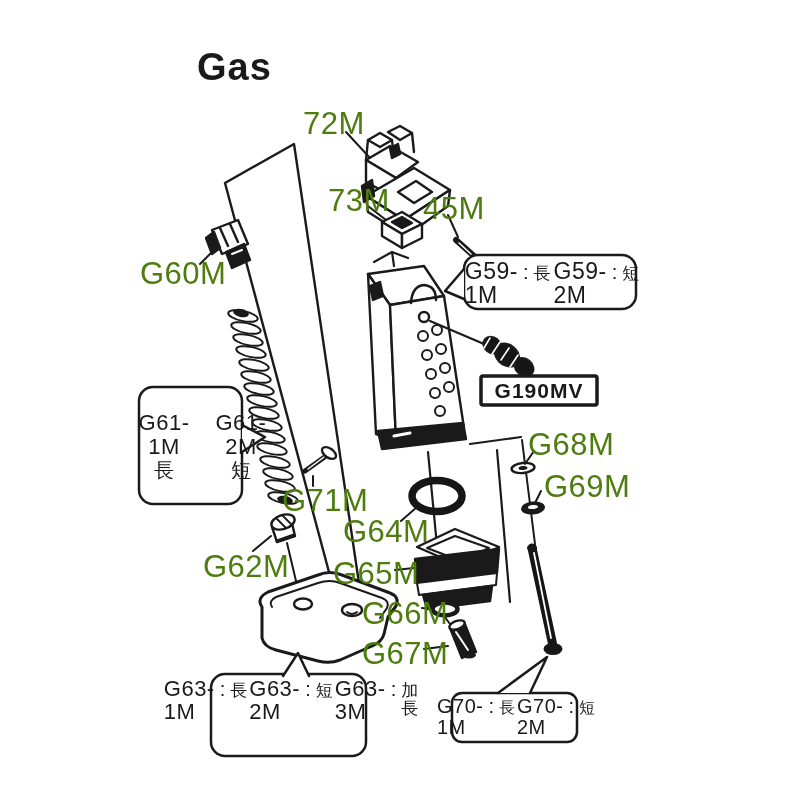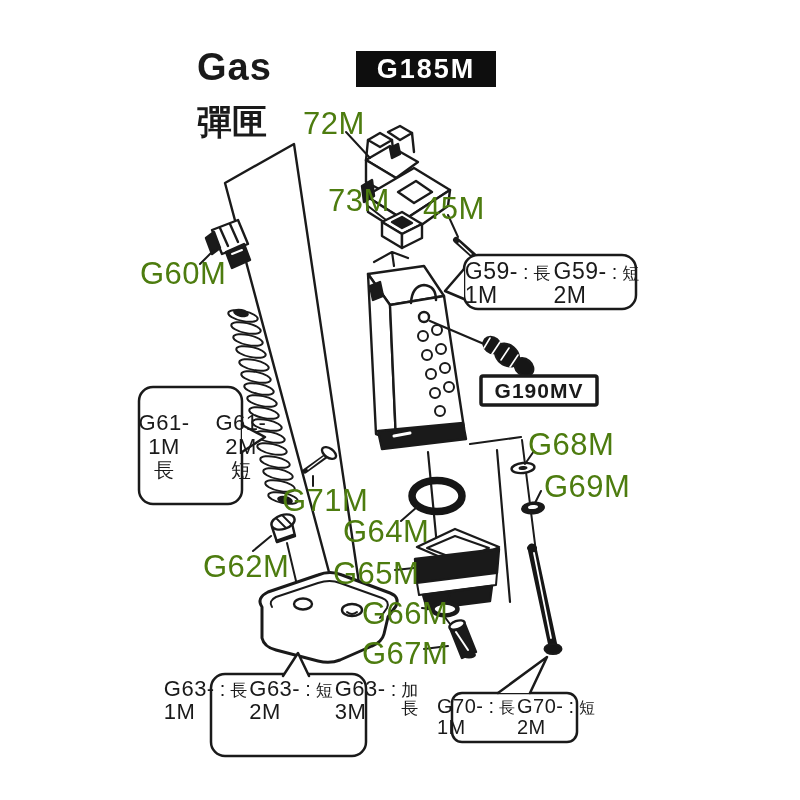--- a/index.html
+++ b/index.html
@@ -1,20 +1,20 @@
 <!DOCTYPE html>
 <html><head>
 <meta charset="utf-8">
 <style>
   html,body{margin:0;padding:0;background:#ffffff;}
   #canvas{position:relative;width:800px;height:800px;background:#ffffff;overflow:hidden;
           font-family:"Liberation Sans", sans-serif;color:#1a1a1a;}
   #diagram-svg{position:absolute;left:0;top:0;}
   .lbl{position:absolute;font-size:31px;font-weight:400;letter-spacing:.5px;color:#4d7c0f;white-space:nowrap;}
-  .title{position:absolute;left:197px;top:46px;display:flex;align-items:baseline;gap:10px;flex-direction:column;}
+  .title{position:absolute;left:197px;top:46px;display:flex;align-items:baseline;gap:10px;}
   .title .latin{font-size:38px;font-weight:700;letter-spacing:1px;}
   .title .cjk{font-size:35px;font-weight:700;}
   .badge{position:absolute;left:356px;top:51px;width:140px;height:36px;background:#0e0e0e;
          display:flex;align-items:center;justify-content:center;}
   .badge span{color:#ffffff;font-size:27px;font-weight:700;letter-spacing:2px;}
   .co-text{position:absolute;display:flex;flex-direction:row;justify-content:center;}
   .co-row{display:flex;align-items:baseline;gap:5px;line-height:1.05;}
   .co-code{font-size:22px;letter-spacing:.5px;}
   .co-sep{font-size:20px;}
   .co-var{font-size:17px;}
@@ -213,24 +213,20 @@
       <rect x="211" y="674" width="155" height="82" rx="14" fill="#ffffff"></rect>
       <path d="M283,676 L298,653 L309,676" fill="#ffffff"></path>
       <rect x="452" y="693" width="125" height="49" rx="10" fill="#ffffff"></rect>
       <path d="M498,693 L547,657 L530,693" fill="#ffffff"></path>
       <rect x="481" y="376" width="116" height="29" rx="2" fill="#ffffff" stroke-width="3.5"></rect>
     </g>
   </svg>
 
   <div class="title">
     <span class="latin">Gas</span>
-    <span class="cjk">彈匣</span>
-  </div>
-  <div class="badge">
-    <span>G185M</span>
   </div>
 
   <div class="lbl" style="left:303px;top:106px">72M</div>
   <div class="lbl" style="left:328px;top:183px">73M</div>
   <div class="lbl" style="left:423px;top:191px">45M</div>
   <div class="lbl" style="left:140px;top:256px">G60M</div>
   <div class="lbl" style="left:282px;top:483px">G71M</div>
   <div class="lbl" style="left:343px;top:514px">G64M</div>
   <div class="lbl" style="left:203px;top:549px">G62M</div>
   <div class="lbl" style="left:333px;top:556px">G65M</div>

